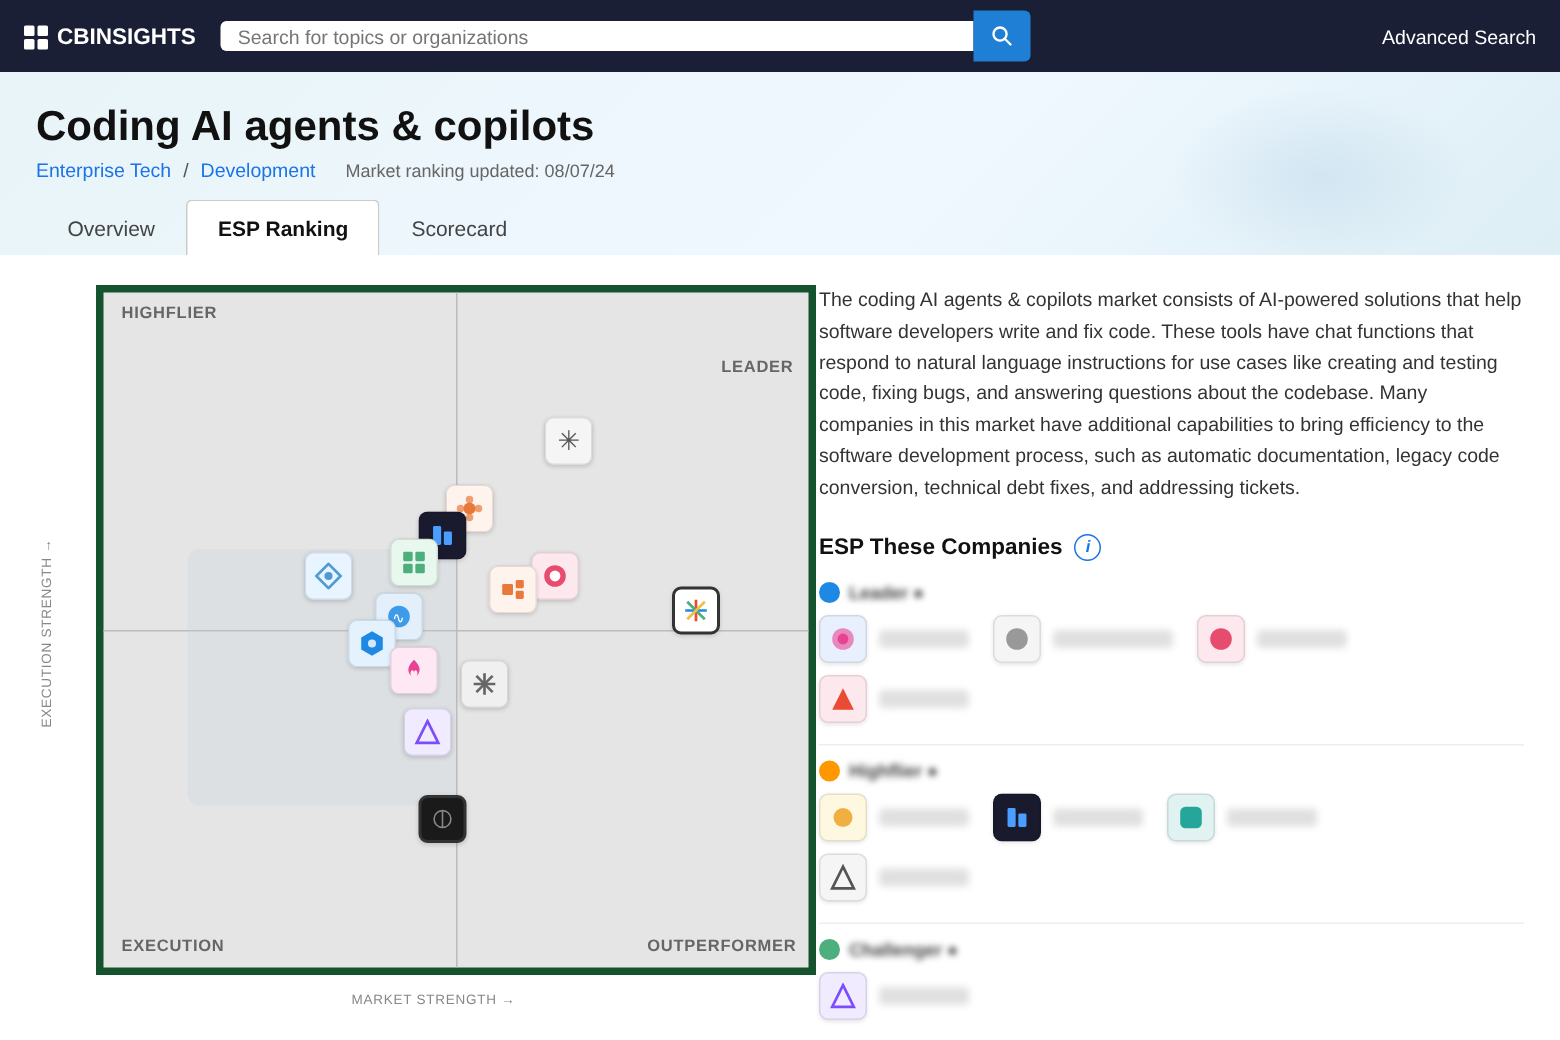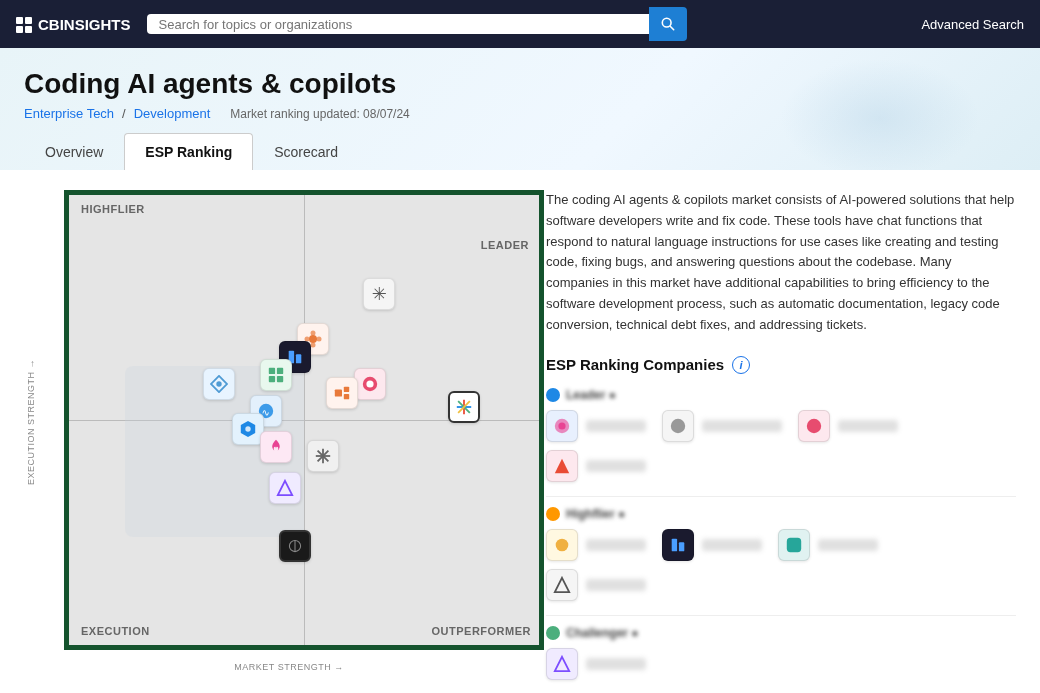--- a/index.html
+++ b/index.html
@@ -488,21 +488,21 @@
       <div style="text-align:center; margin-top:6px;">
         <span style="font-size:9px; color:#888; letter-spacing:0.5px;">MARKET STRENGTH →</span>
       </div>
     </div>
   </div>
 
   <div class="right-panel">
     <p class="market-overview-text">The coding AI agents &amp; copilots market consists of AI-powered solutions that help software developers write and fix code. These tools have chat functions that respond to natural language instructions for use cases like creating and testing code, fixing bugs, and answering questions about the codebase. Many companies in this market have additional capabilities to bring efficiency to the software development process, such as automatic documentation, legacy code conversion, technical debt fixes, and addressing tickets.</p>
 
     <div class="esp-ranked-header">
-      <span class="esp-ranked-title">ESP Ranking Companies</span>
+      <span class="esp-ranked-title">ESP These Companies</span>
       <div class="info-icon">i</div>
     </div>
 
     <div class="tier-section">
       <div class="tier-label">
         <span class="tier-badge" style="background:#1e88e5;"></span>
         <span style="filter:blur(2px);">Leader ●</span>
       </div>
       <div class="companies-row">
 

